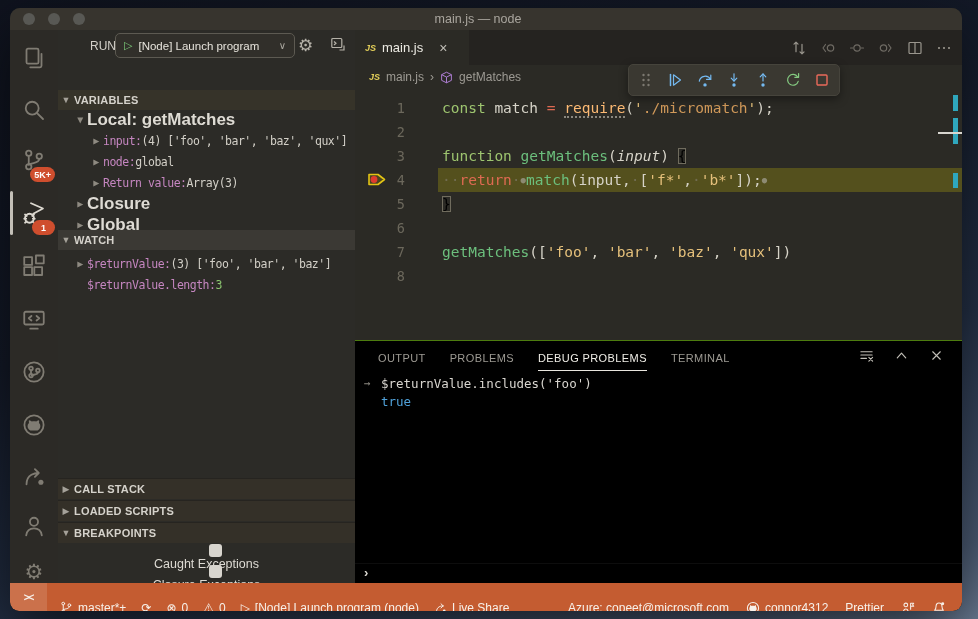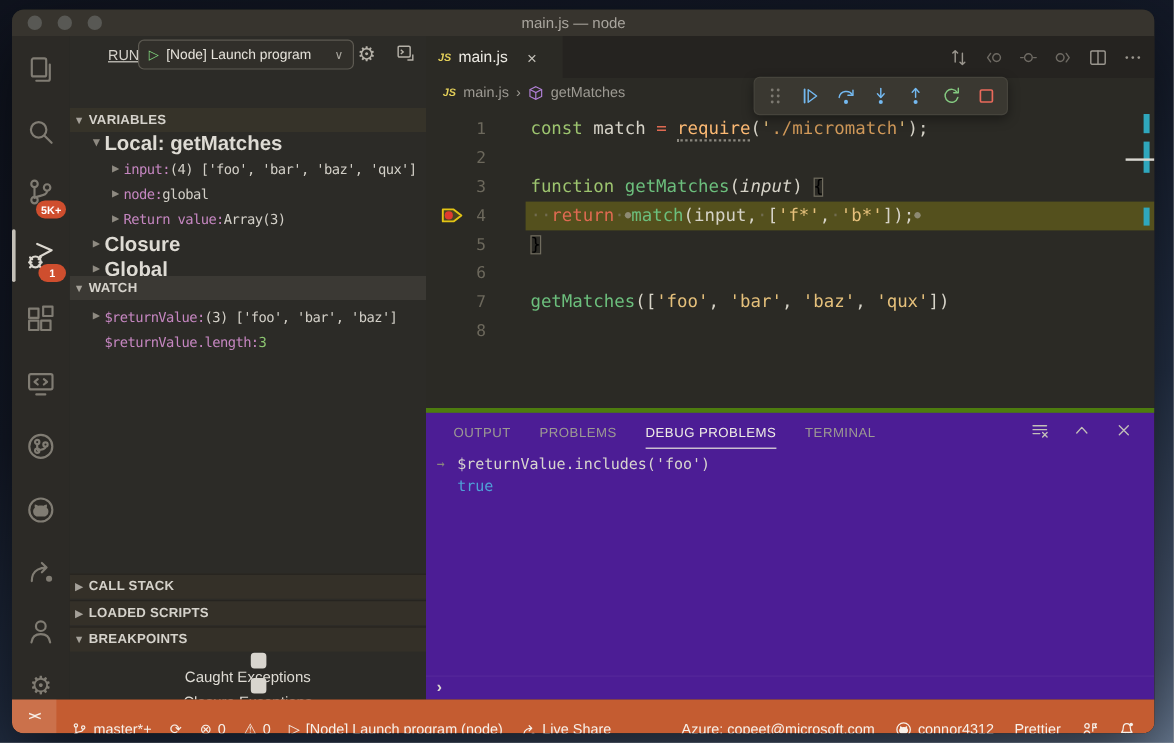--- a/index.html
+++ b/index.html
@@ -24,21 +24,21 @@
     align-items:center;justify-content:center;cursor:pointer;}
   .ab-item.active{color:#dcd8d0;}
   .ab-ind{position:absolute;left:0;top:-2px;width:3px;height:44px;background:#c3bfb7;border-radius:2px;}
   .ab-badge{position:absolute;right:3px;bottom:-2px;min-width:15px;height:15px;padding:0 4px;
     border-radius:9px;background:#cf4e2e;color:#fff;font-size:9px;font-weight:bold;
     display:flex;align-items:center;justify-content:center;}
   .ab-gear{font-size:21px;line-height:20px;}
   
   .sidebar{position:absolute;left:48px;top:0;width:297px;height:553px;background:#2c2b27;overflow:hidden;}
   .run-row{position:absolute;left:0;top:0;width:297px;height:34px;}
-  .run-label{position:absolute;left:32px;top:9px;font-size:12px;color:#d3d0c9;text-decoration:underline;}
+  .run-label{position:absolute;left:32px;top:9px;font-size:12px;color:#d3d0c9;}
   .run-dd{position:absolute;left:57px;top:3px;width:180px;height:25px;background:#312f2a;
     border:1px solid #5d5a52;border-radius:5px;display:flex;align-items:center;gap:6px;
     padding:0 8px;box-sizing:border-box;cursor:pointer;}
   .run-play{color:#7fd17c;font-size:11px;}
   .run-cfg{font-size:11.5px;color:#e6e3db;white-space:nowrap;}
   .run-chevron{color:#aaa79f;font-size:10px;margin-left:auto;}
   .run-gear{position:absolute;left:240px;top:5px;font-size:17px;color:#b5b1a8;cursor:pointer;}
   .run-console{position:absolute;left:272px;top:6px;color:#b5b1a8;cursor:pointer;}
   .sec-hdr{position:absolute;left:0;width:297px;height:20px;display:flex;align-items:center;
     font-size:11px;font-weight:bold;letter-spacing:.2px;color:#d5d2cb;cursor:pointer;}
@@ -88,22 +88,22 @@
   
   .dbg-toolbar{position:absolute;left:273px;top:34px;width:212px;height:32px;background:#3a3831;
     border:1px solid #46443c;border-radius:5px;box-shadow:0 3px 10px rgba(0,0,0,.4);
     display:flex;align-items:center;justify-content:space-between;padding:0 9px;box-sizing:border-box;}
   .dbg-btn{display:flex;cursor:pointer;}
   .c-grip{color:#7c7971}.c-blue{color:#74b9f0}.c-green{color:#84c980}.c-red{color:#ea6a5b}
   
   .ruler-mark{position:absolute;background:#2fa7bd;width:5px;right:4px;}
   .ruler-cursor{position:absolute;right:0;width:24px;height:2px;background:#d8d6d0;}
   
-  .panel{position:absolute;left:0;top:310px;right:0;bottom:0;background:#4c1d95;
-    border-top:4px solid #4d7c0f;}
+  .panel{position:absolute;left:0;top:310px;right:0;bottom:0;background:#000000;
+    border-top:1px solid #4d7c0f;}
   .panel-tabs{position:absolute;left:23px;top:2px;height:30px;display:flex;gap:24px;align-items:center;}
   .ptab{font-size:11px;letter-spacing:.4px;color:#9d9a93;cursor:pointer;position:relative;height:30px;
     display:flex;align-items:center;}
   .ptab.active{color:#efede6;}
   .ptab.active::after{content:"";position:absolute;left:0;right:0;bottom:2px;height:1px;background:#e9e6df;}
   .panel-icons{position:absolute;right:18px;top:7px;display:flex;gap:20px;color:#c3c0b8;}
   .panel-icons span{cursor:pointer;display:flex;}
   .console{position:absolute;left:0;top:34px;right:0;font-family:"DejaVu Sans Mono",monospace;
     font-size:12.5px;line-height:18px;}
   .con-row{position:relative;padding-left:26px;white-space:pre;color:#d8d5cf;}
@@ -112,21 +112,21 @@
   .console-input{position:absolute;left:0;right:0;bottom:0;height:19px;border-top:1px solid rgba(255,255,255,.05);}
   .ci-prompt{position:absolute;left:9px;top:1px;color:#dcd9d2;font-size:13px;font-weight:bold;}
   
   .statusbar{position:absolute;left:0;bottom:0;right:0;height:28px;background:#c45c31;
     border-radius:0 0 9px 9px;display:flex;align-items:center;color:#f7f0e9;font-size:12px;}
   .sb-remote{width:37px;height:28px;background:rgba(255,255,255,.13);border-radius:0 0 0 9px;
     display:flex;align-items:center;justify-content:center;font-weight:bold;font-size:10px;
     letter-spacing:-1px;cursor:pointer;flex:none;}
   .sb-left{display:flex;align-items:center;gap:15px;margin-left:13px;}
   .sb-right{display:flex;align-items:center;gap:17px;margin-left:auto;margin-right:16px;}
-  .sb-item{display:flex;align-items:center;gap:5px;cursor:pointer;white-space:nowrap;margin-top:22px;}
+  .sb-item{display:flex;gap:5px;cursor:pointer;white-space:nowrap;margin-top:22px;}
   .sb-glyph{font-size:12px;}
   svg{display:block;}
 </style>
 </head>
 <body>
 
 <div class="window">
   <div class="titlebar">
     <div class="traffic">
       <span></span>

